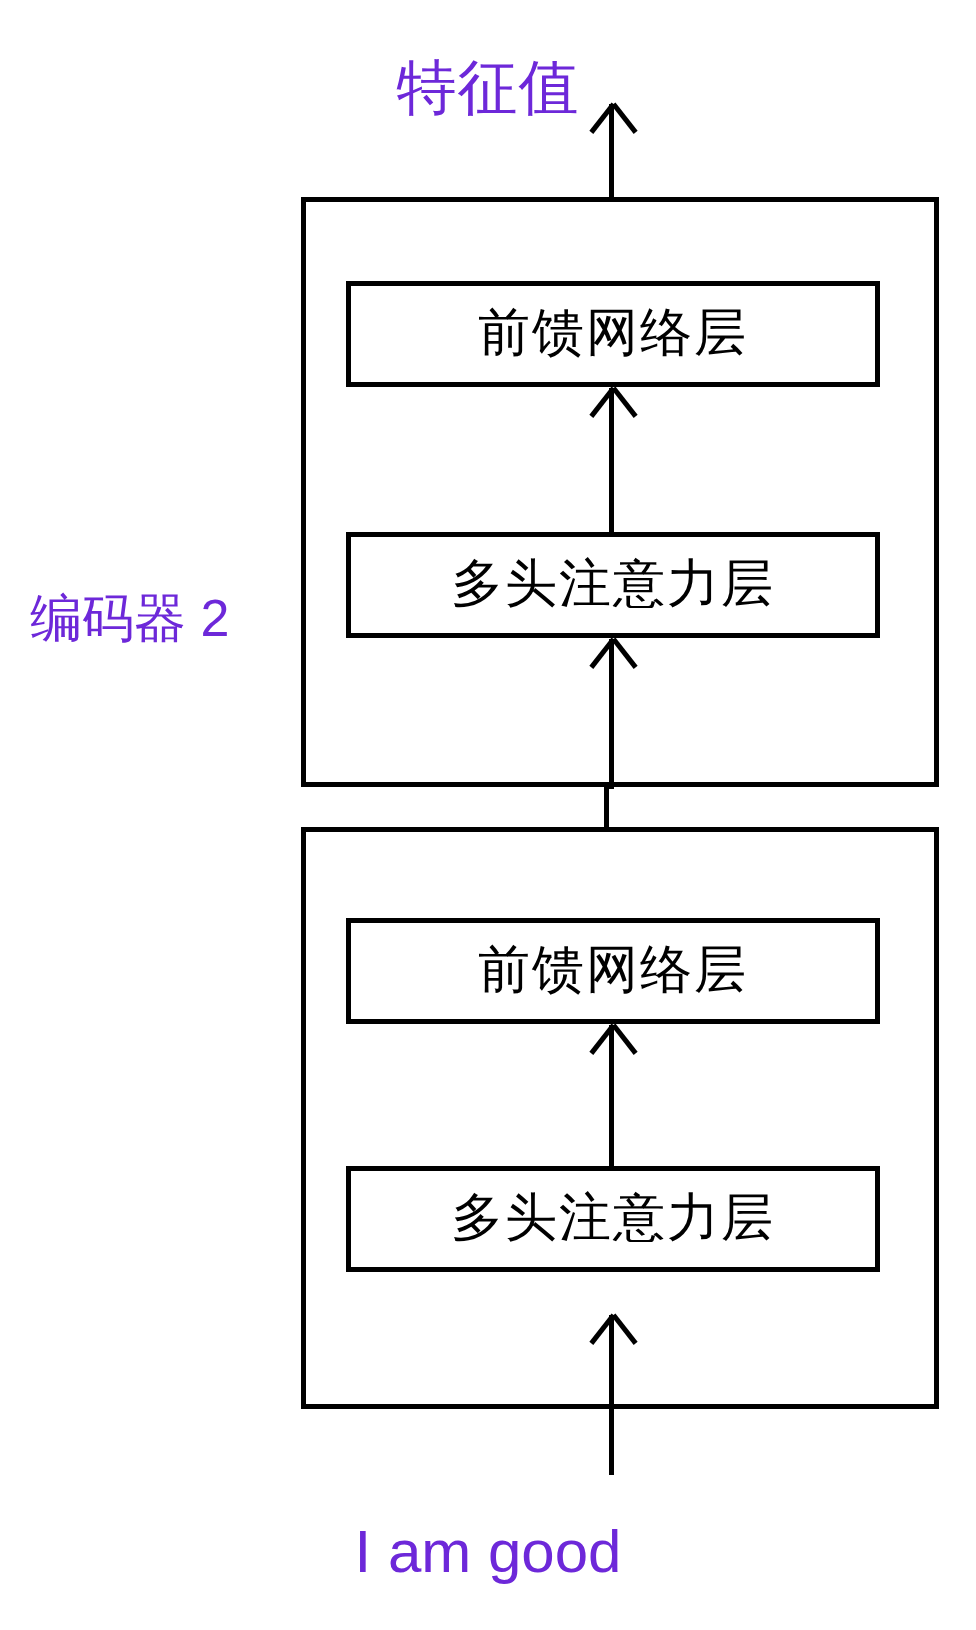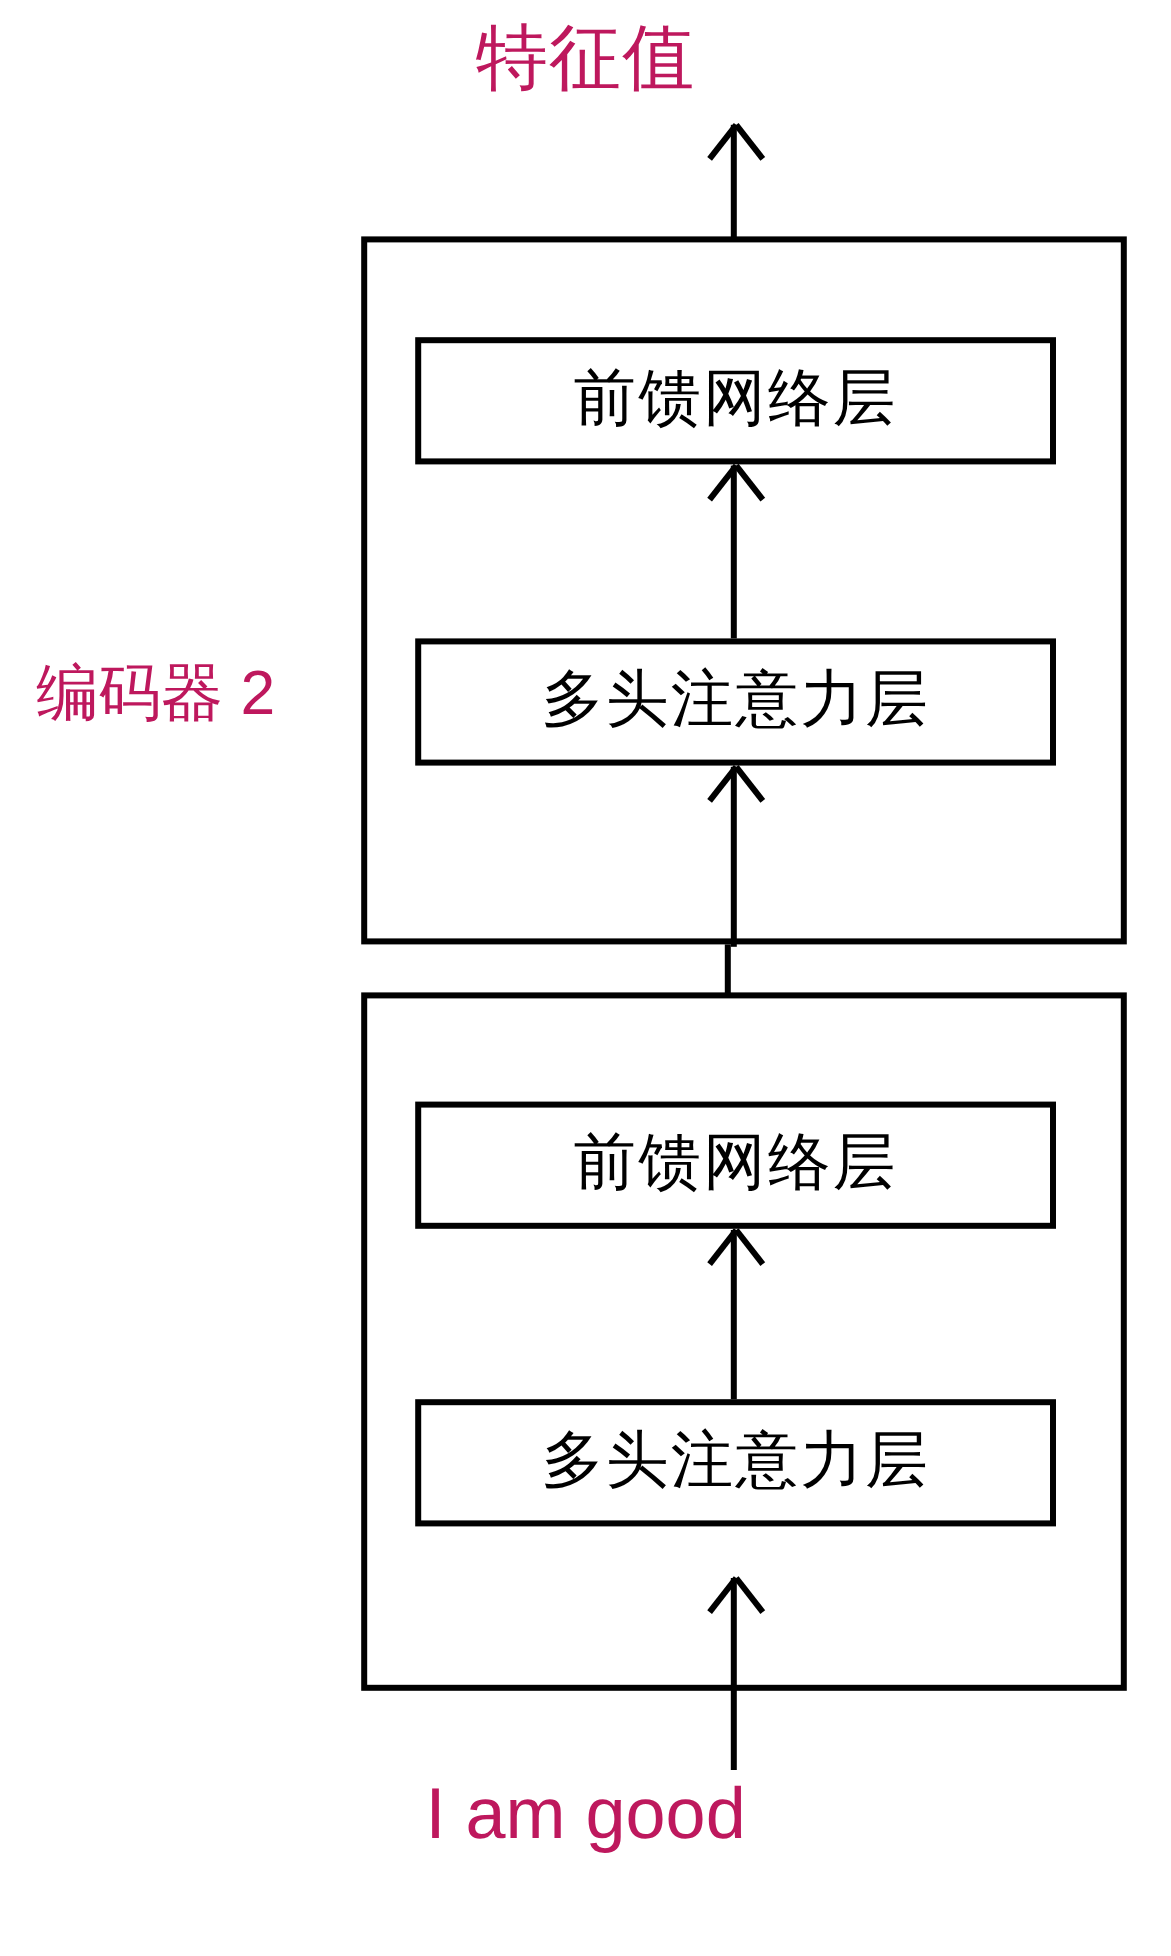--- a/index.html
+++ b/index.html
@@ -15,23 +15,24 @@
     position: relative;
     width: 976px;
     height: 1630px;
     background: #ffffff;
     overflow: hidden;
   }
 
   
   .lbl {
     position: absolute;
-    color: #be185d;
+    color: #6d28d9;
     white-space: nowrap;
     line-height: 1;
+    margin-top: 40px;
   }
   #output-label {
     left: 0;
     top: 18px;
     width: 976px;
     text-align: center;
     font-size: 60px;
     letter-spacing: 1px;
   }
   #input-label {

